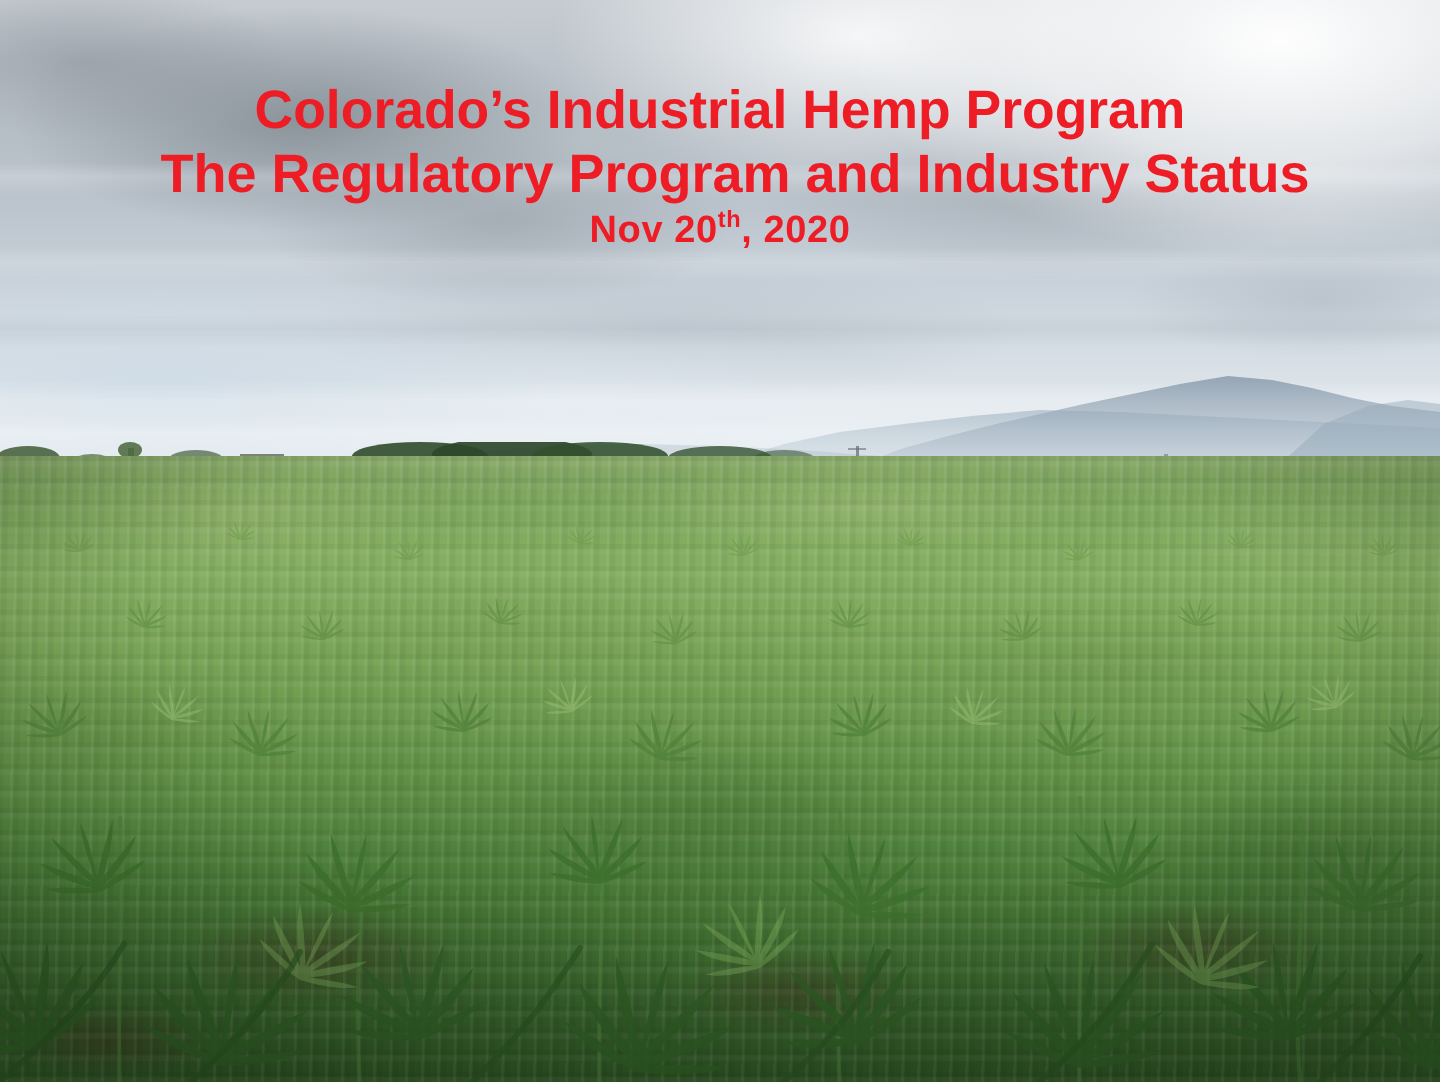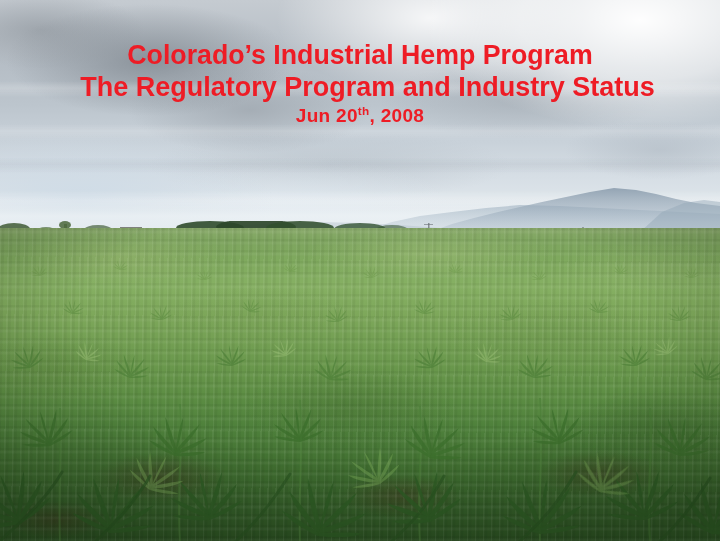--- a/index.html
+++ b/index.html
@@ -375,16 +375,16 @@
         <path d="M660,313 C684,290 698,270 710,250"></path>
       </g>
     </svg>
 
     <div class="field-vignette"></div>
   </div>
 
   <div class="title-block">
     <div class="tline tline-1">Colorado’s Industrial Hemp Program</div>
     <div class="tline tline-2">The Regulatory Program and Industry Status</div>
-    <div class="tline tline-3"><span>Jun 20</span><span class="sup">th</span><span>, 2008</span></div>
+    <div class="tline tline-3"><span>Nov 20</span><span class="sup">th</span><span>, 2020</span></div>
   </div>
 
 </div>
 
 </body></html>

